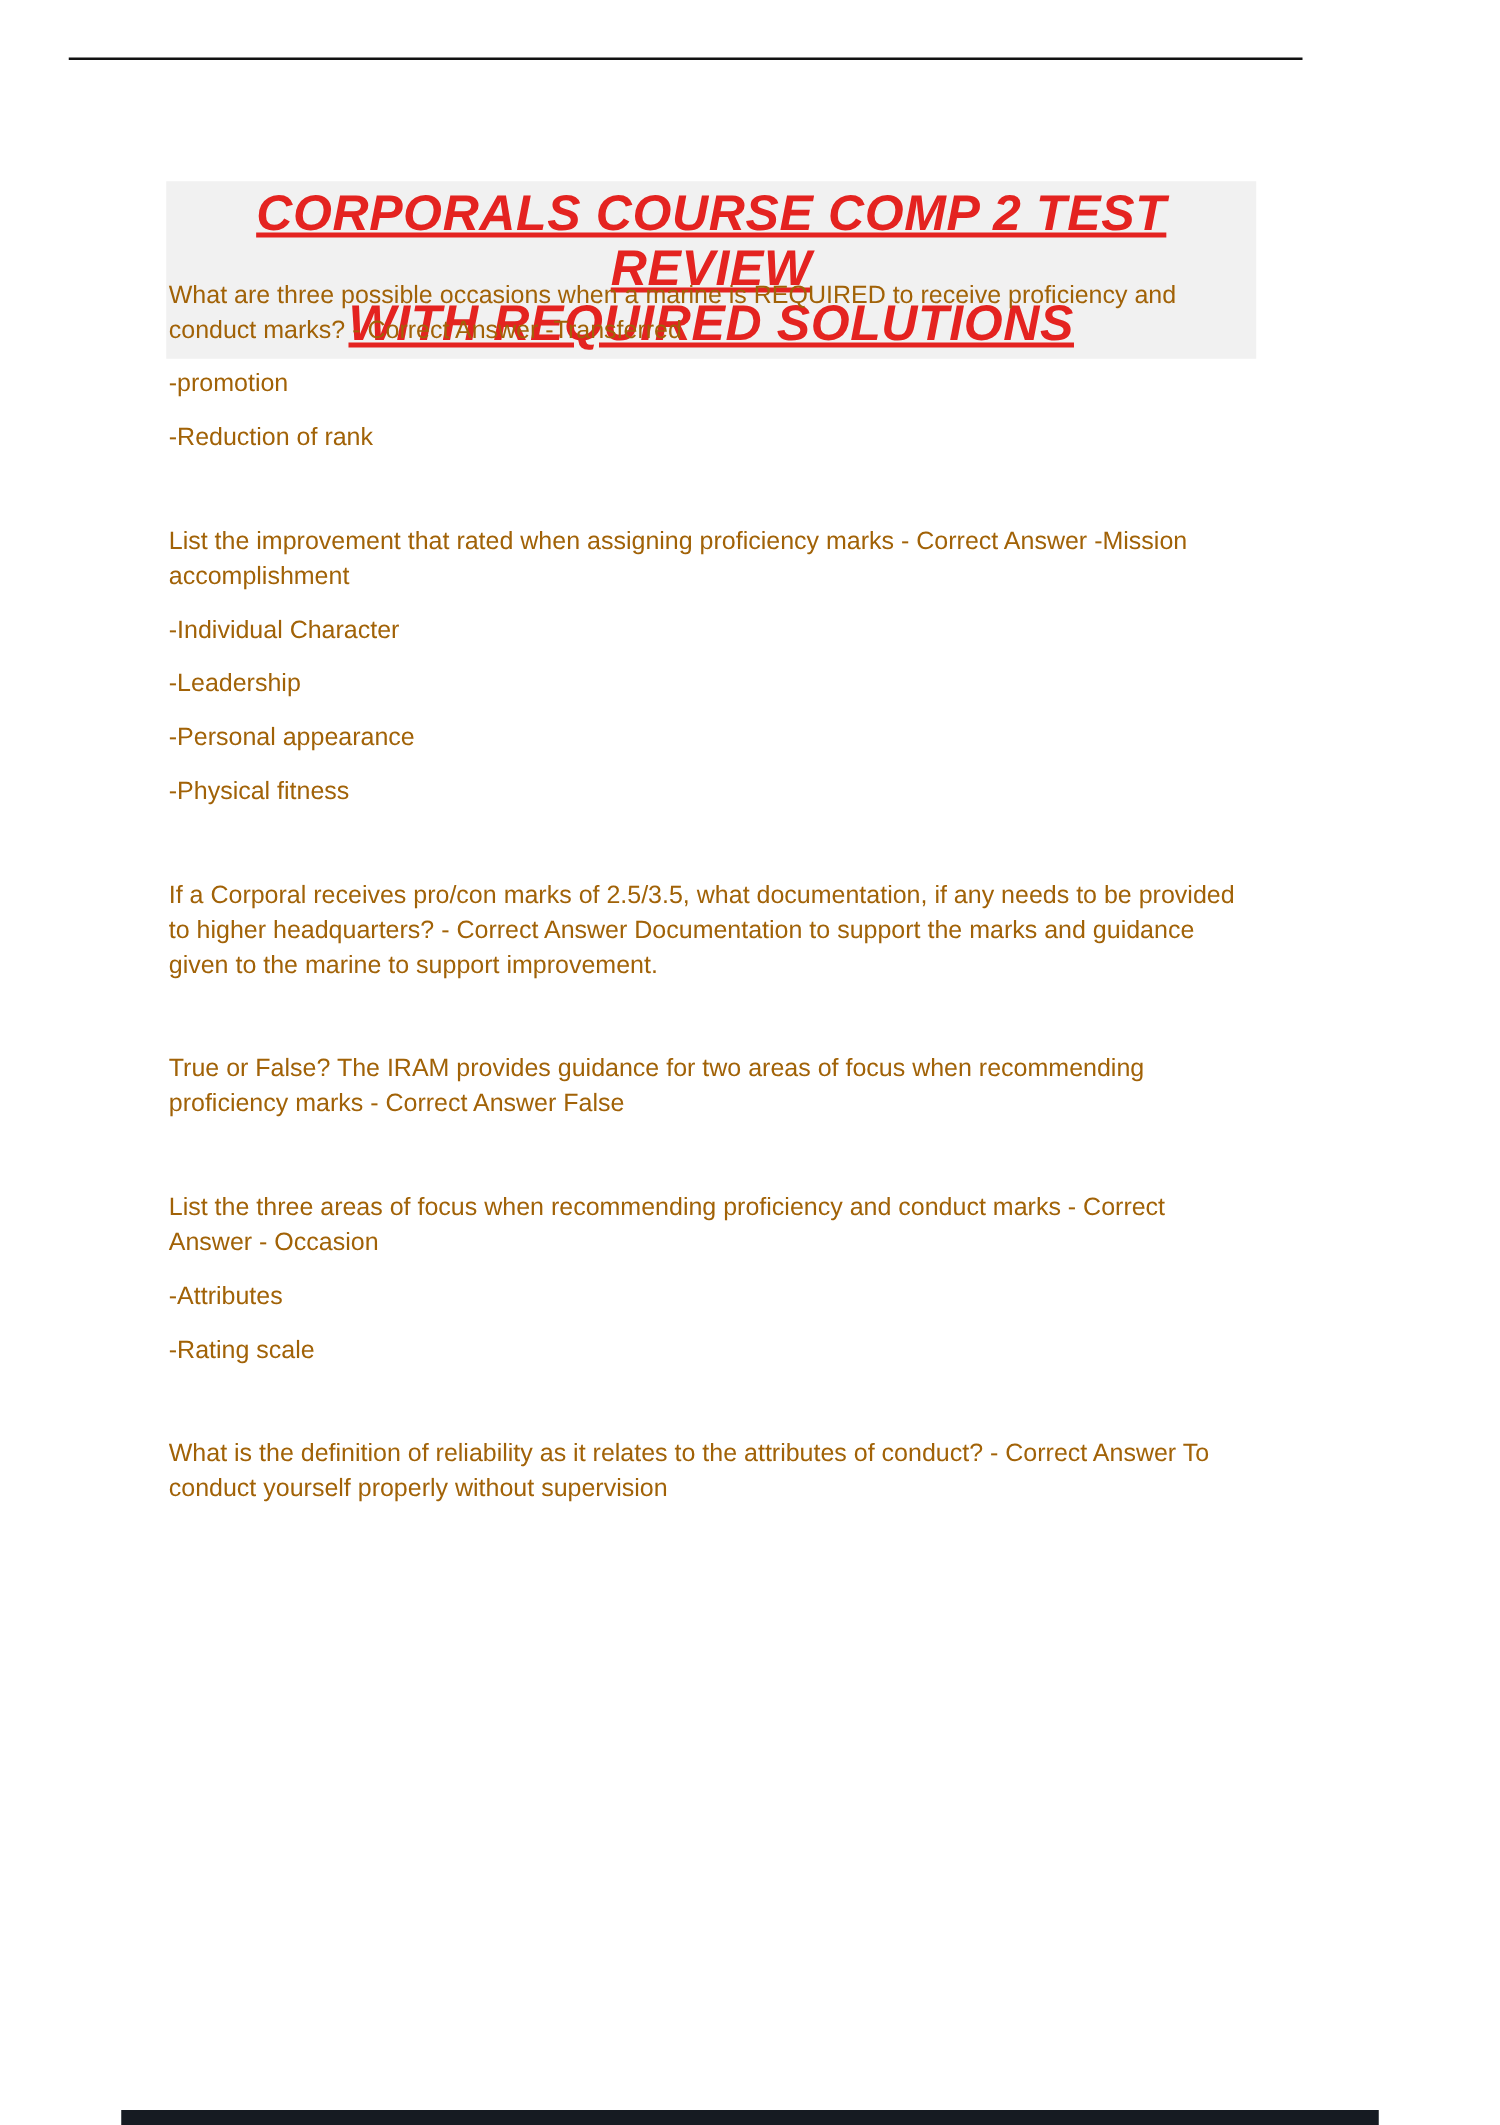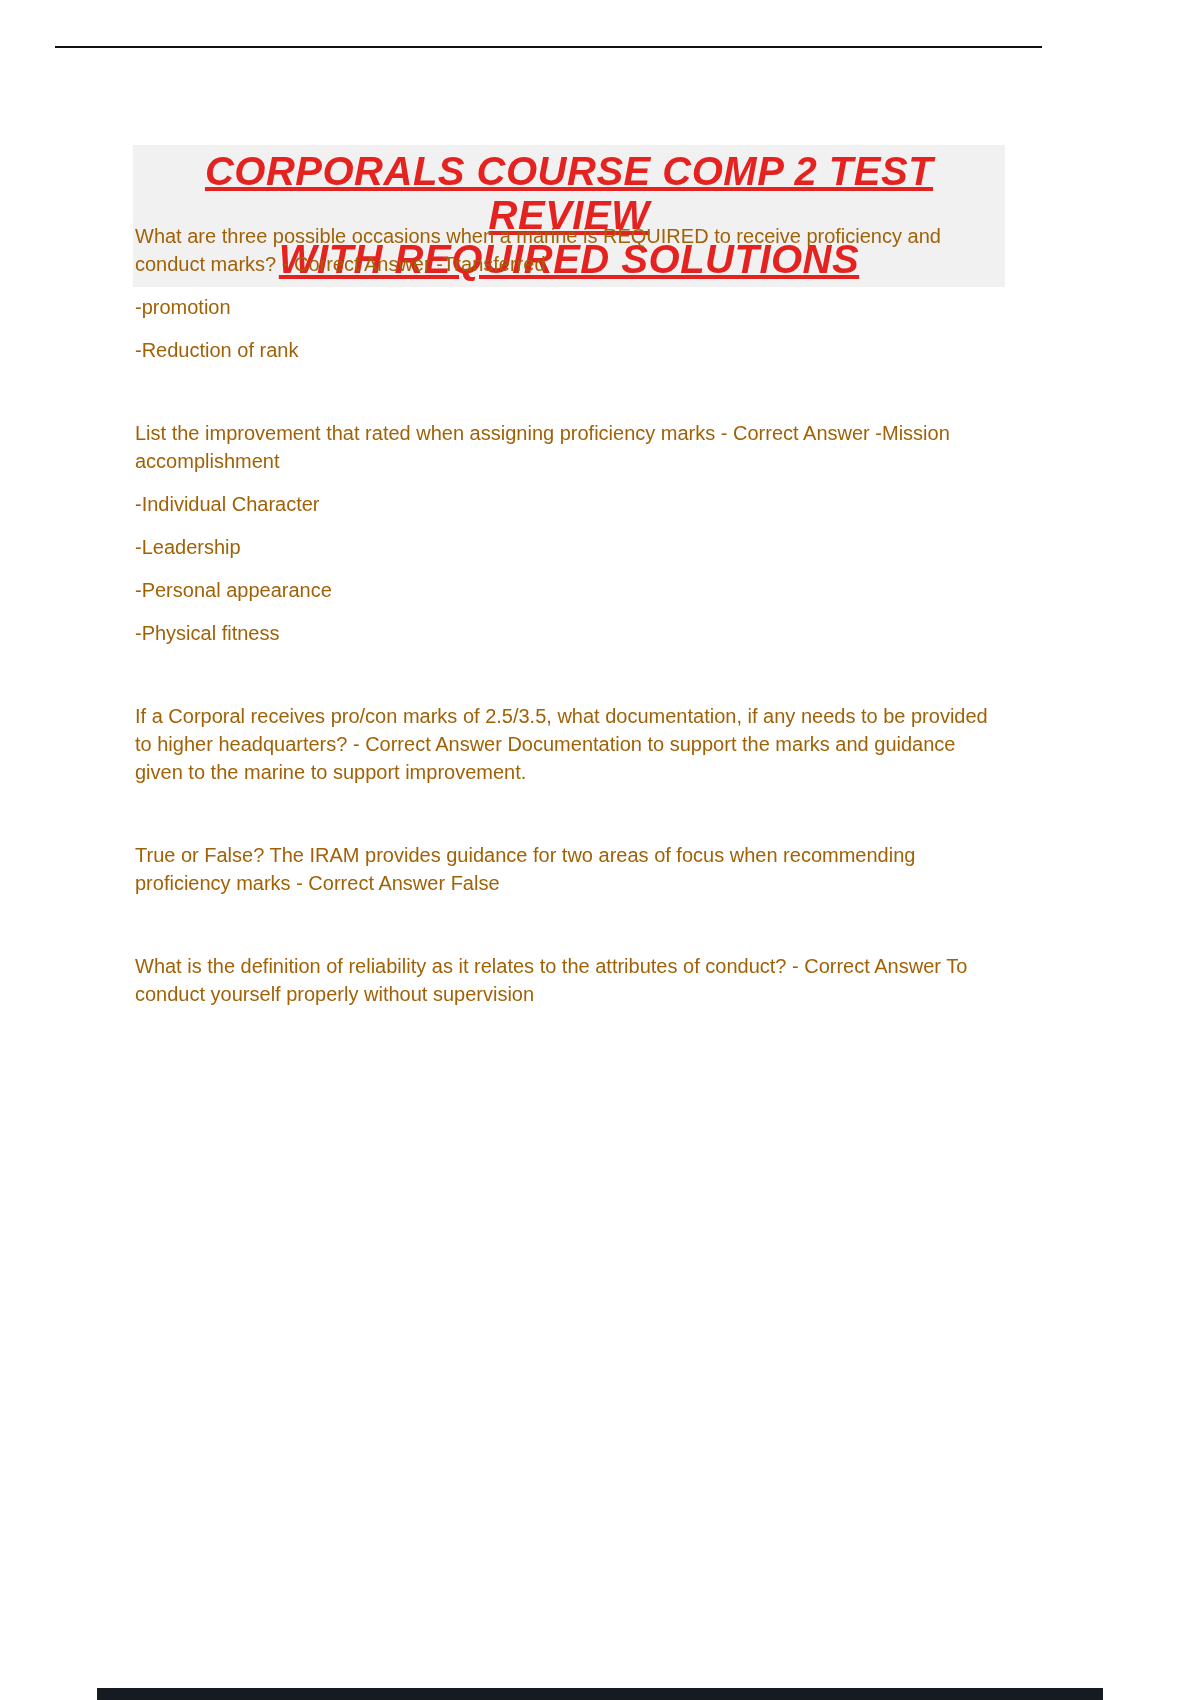--- a/index.html
+++ b/index.html
@@ -100,20 +100,25 @@
     </div>
 
     <div class="block">
       <p>If a Corporal receives pro/con marks of 2.5/3.5, what documentation, if any needs to be provided to higher headquarters? - Correct Answer Documentation to support the marks and guidance given to the marine to support improvement.</p>
     </div>
 
     <div class="block">
       <p>True or False? The IRAM provides guidance for two areas of focus when recommending proficiency marks - Correct Answer False</p>
     </div>
 
+    <div class="block">
+      <p>List the three areas of focus when recommending proficiency and conduct marks - Correct Answer - Occasion</p>
+      <p>-Attributes</p>
+      <p>-Rating scale</p>
+    </div>
 
     <div class="block">
       <p>What is the definition of reliability as it relates to the attributes of conduct? - Correct Answer To conduct yourself properly without supervision</p>
     </div>
 
   </div>
 
   <div class="bottom-bar"></div>
 
 </div>

